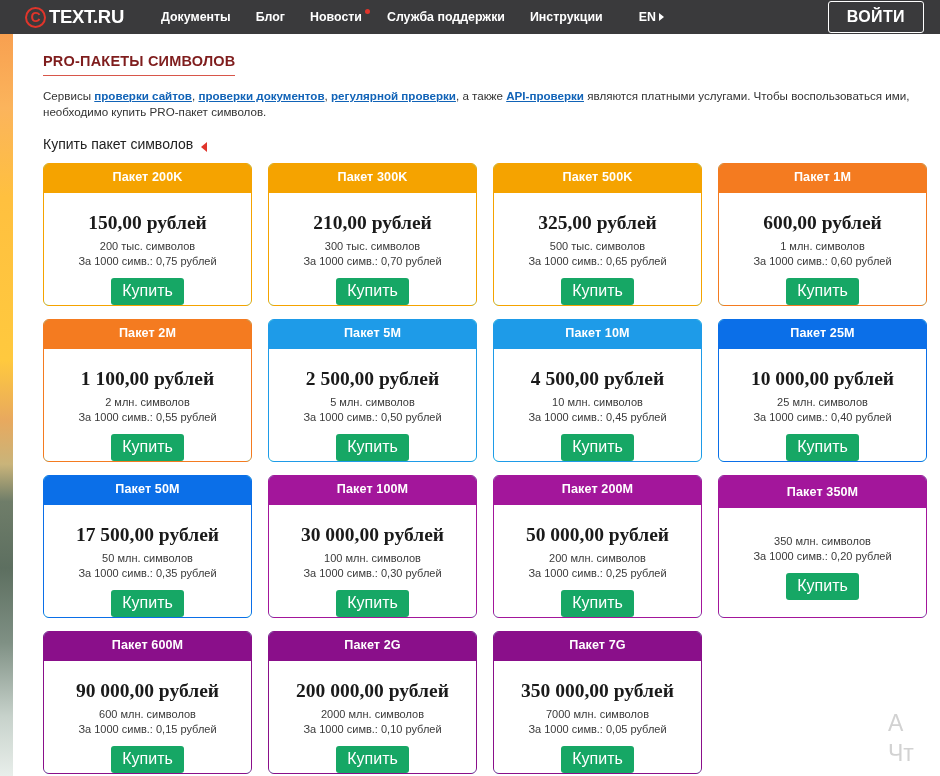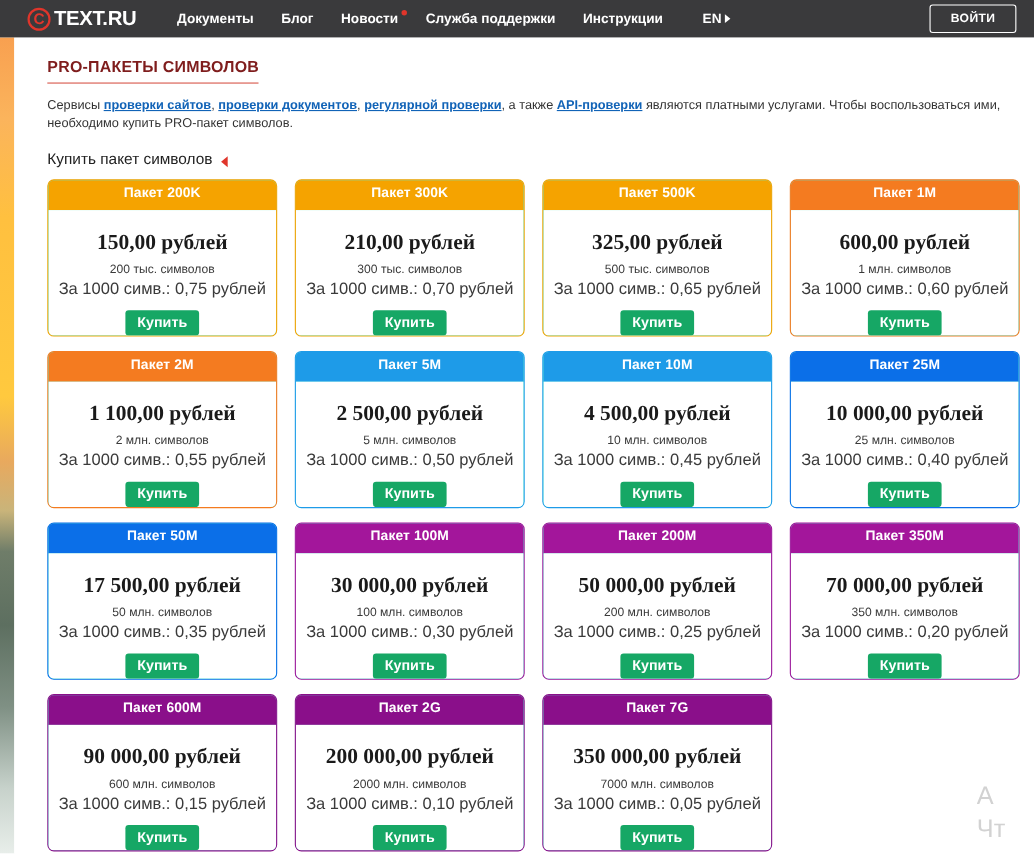--- a/index.html
+++ b/index.html
@@ -98,21 +98,21 @@
     border-top: 4px solid transparent;
     border-bottom: 4px solid transparent;
   }
 
   .login-btn {
     margin-left: auto;
     border: 1px solid #ffffff;
     border-radius: 3px;
     background: transparent;
     color: #ffffff;
-    font-size: 11px;
+    font-size: 16px;
     font-weight: bold;
     letter-spacing: 0.4px;
     padding: 6px 18px;
     cursor: pointer;
     font-family: inherit;
     text-align: center;
   }
 
   
   .edge-strip {
@@ -236,32 +236,32 @@
     color: #1a1a1a;
     line-height: 1.05;
     white-space: nowrap;
   }
   .card-volume {
     font-size: 11px;
     color: #3a3a3a;
     margin-top: 7px;
   }
   .card-rate {
-    font-size: 15px;
+    font-size: 11px;
     color: #3a3a3a;
     margin-top: 3px;
   }
   .buy-btn {
     margin-top: 11px;
     background: #16a765;
     border: none;
     border-radius: 3px;
     color: #ffffff;
-    font-size: 13px;
-    font-weight: bold;
+    font-size: 16px;
+    font-weight: normal;
     padding: 4px 11px 5px;
     cursor: pointer;
     font-family: inherit;
     line-height: 1.1;
   }
 
   
   .corner-ghost {
     position: absolute;
     right: 0;
@@ -441,21 +441,20 @@
           <div class="card-volume">200 млн. символов</div>
           <div class="card-rate">За 1000 симв.: 0,25 рублей</div>
           <button class="buy-btn">Купить</button>
         </div>
       </div>
       <div class="card" style="border-color: rgb(163, 22, 155);">
         <div class="card-head" style="background:#A3169B">
           <span>Пакет 350M</span>
         </div>
         <div class="card-body">
-          <div class="card-price">70 000,00 рублей</div>
           <div class="card-volume">350 млн. символов</div>
           <div class="card-rate">За 1000 симв.: 0,20 рублей</div>
           <button class="buy-btn">Купить</button>
         </div>
       </div>
       <div class="card" style="border-color: rgb(138, 15, 138);">
         <div class="card-head" style="background:#8A0F8A">
           <span>Пакет 600M</span>
         </div>
         <div class="card-body">

